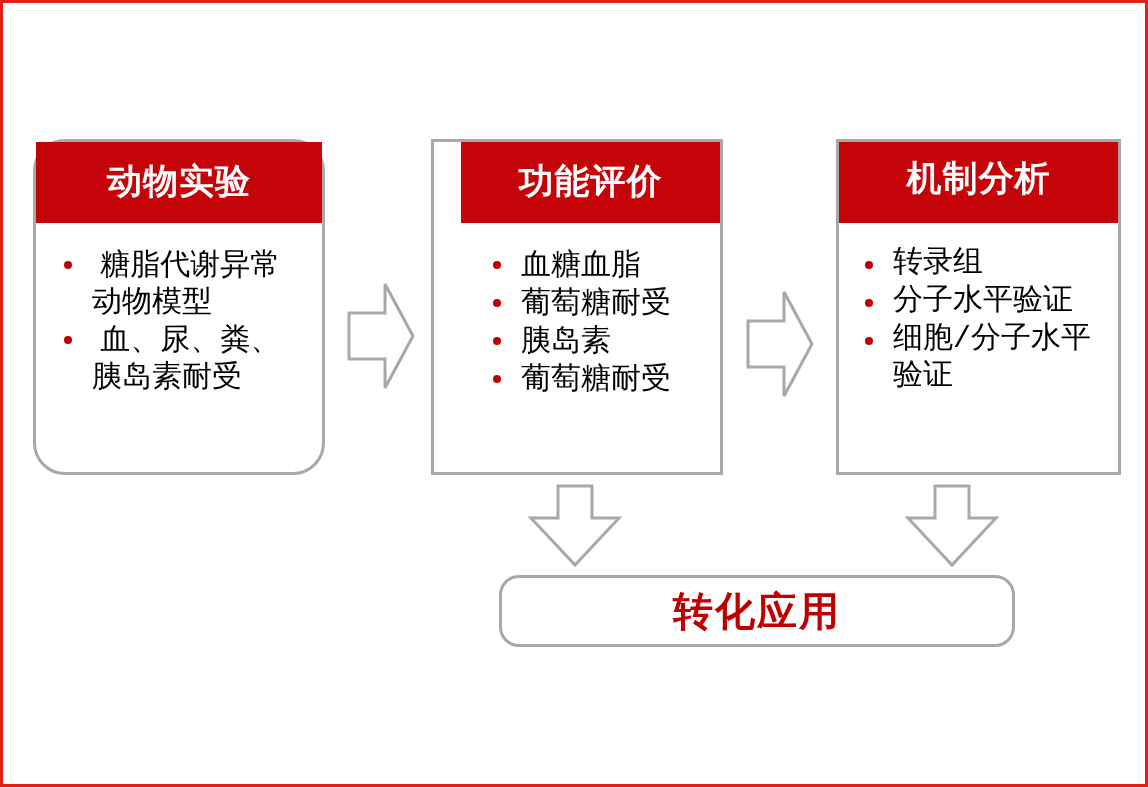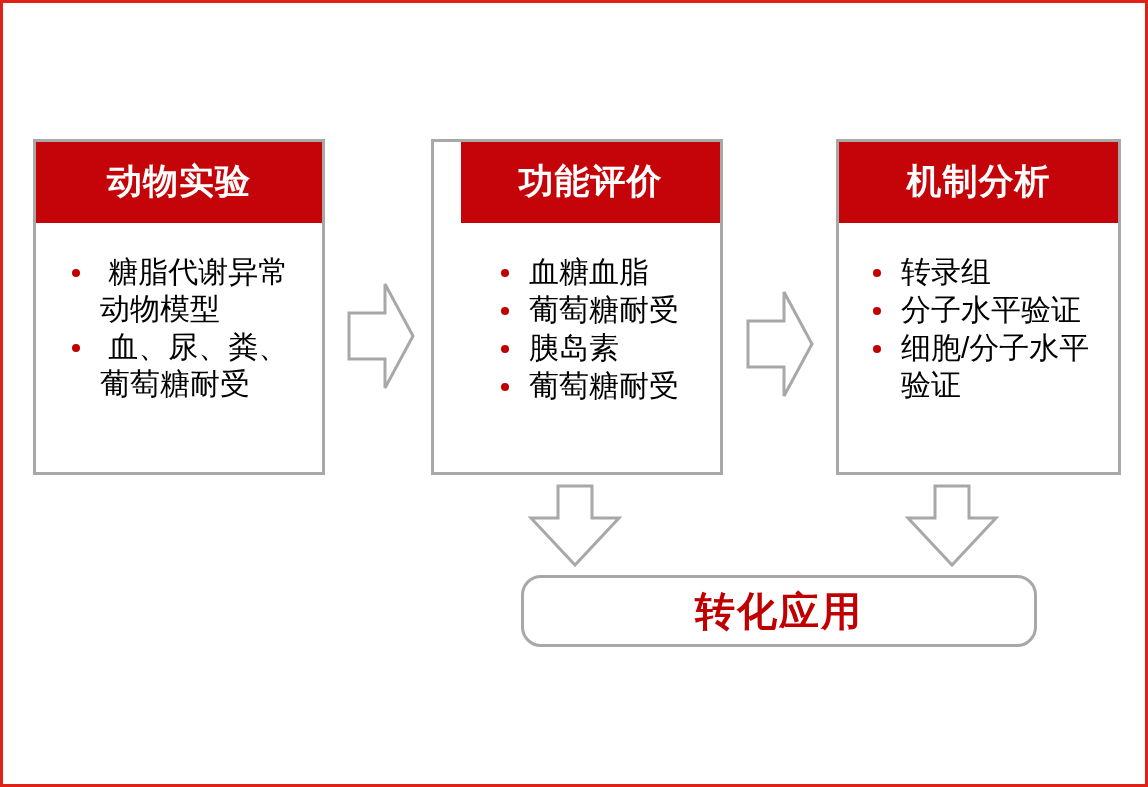--- a/index.html
+++ b/index.html
@@ -40,21 +40,21 @@
     padding: 20px 0 22px 0;
     flex: 0 0 auto;
   }
   .stage-body {
     flex: 1 1 auto;
     padding: 14px 10px 0 10px;
     box-sizing: border-box;
   }
   .bullet-list {
     list-style: none;
-    margin: 16px;
+    margin: 8px;
     padding: 0;
   }
   .bullet-list li {
     position: relative;
     font-size: 30px;
     color: #000000;
     line-height: 1.24;
     margin: 0 0 1px 0;
     padding-left: 42px;
     font-weight: normal;
@@ -65,41 +65,41 @@
     position: absolute;
     left: 14px;
     top: 16px;
     width: 8px;
     height: 8px;
     border-radius: 50%;
     background: #c00000;
   }
 
   
-  #box-animal   { left: 30px;  top: 136px; width: 292px; height: 336px; }
+  #box-animal   { left: 30px;  top: 136px; width: 292px; height: 336px; border-radius: 32px; }
   #box-function { left: 428px; top: 136px; width: 292px; height: 336px; padding-left: 27px; }
-  #box-mech     { left: 833px; top: 136px; width: 285px; height: 336px; }
+  #box-mech     { left: 833px; top: 136px; width: 285px; height: 336px; font-family: Liberation Mono, monospace; }
 
   #box-animal  .stage-body { padding-left: 6px; }
   #box-mech    .stage-body { padding-left: 4px; }
 
   
   .arrow {
     position: absolute;
   }
   .arrow svg { display: block; }
   #arrow-1 { left: 344px; top: 278px; width: 68px;  height: 110px; }
   #arrow-2 { left: 743px; top: 286px; width: 68px;  height: 110px; }
   #arrow-3 { left: 525px; top: 481px; width: 94px;  height: 84px;  }
   #arrow-4 { left: 902px; top: 481px; width: 94px;  height: 84px;  }
 
   
   #outcome-box {
     position: absolute;
-    left: 518px;
+    left: 496px;
     top: 572px;
     width: 516px;
     height: 72px;
     box-sizing: border-box;
     border: 3px solid #a8a8a8;
     border-radius: 20px;
     background: #ffffff;
     display: flex;
     align-items: center;
     justify-content: center;
@@ -115,21 +115,21 @@
 </head>
 <body>
 
 <div id="canvas">
 
   <div class="stage-box" id="box-animal">
     <div class="stage-header">动物实验</div>
     <div class="stage-body">
       <ul class="bullet-list">
         <li> 糖脂代谢异常动物模型</li>
-        <li> 血、尿、粪、葡萄糖耐受</li>
+        <li> 血、尿、粪、胰岛素耐受</li>
       </ul>
     </div>
   </div>
 
   <div class="arrow" id="arrow-1">
     <svg width="68" height="110" viewBox="0 0 68 110" xmlns="http://www.w3.org/2000/svg">
       <polygon points="2,32 38,32 38,3 66,55 38,107 38,78 2,78" fill="#ffffff" stroke="#a8a8a8" stroke-width="3" stroke-linejoin="miter"></polygon>
     </svg>
   </div>
 

